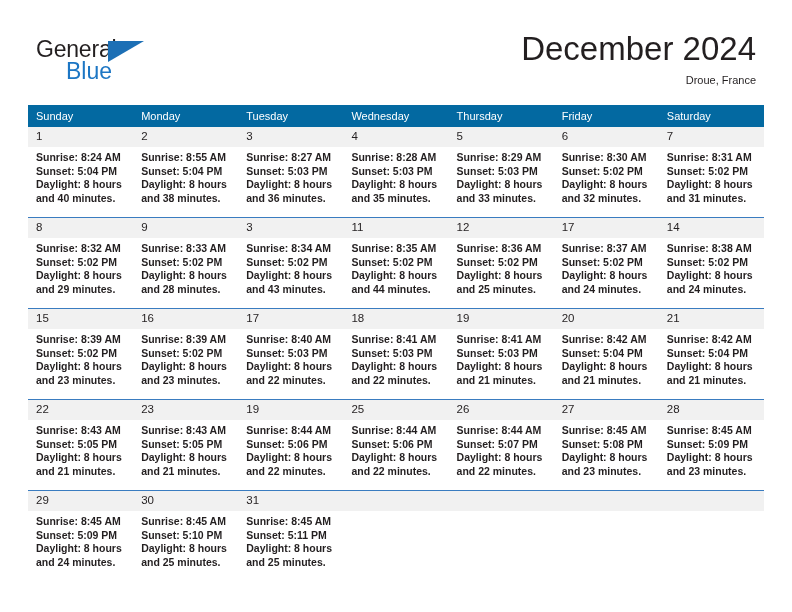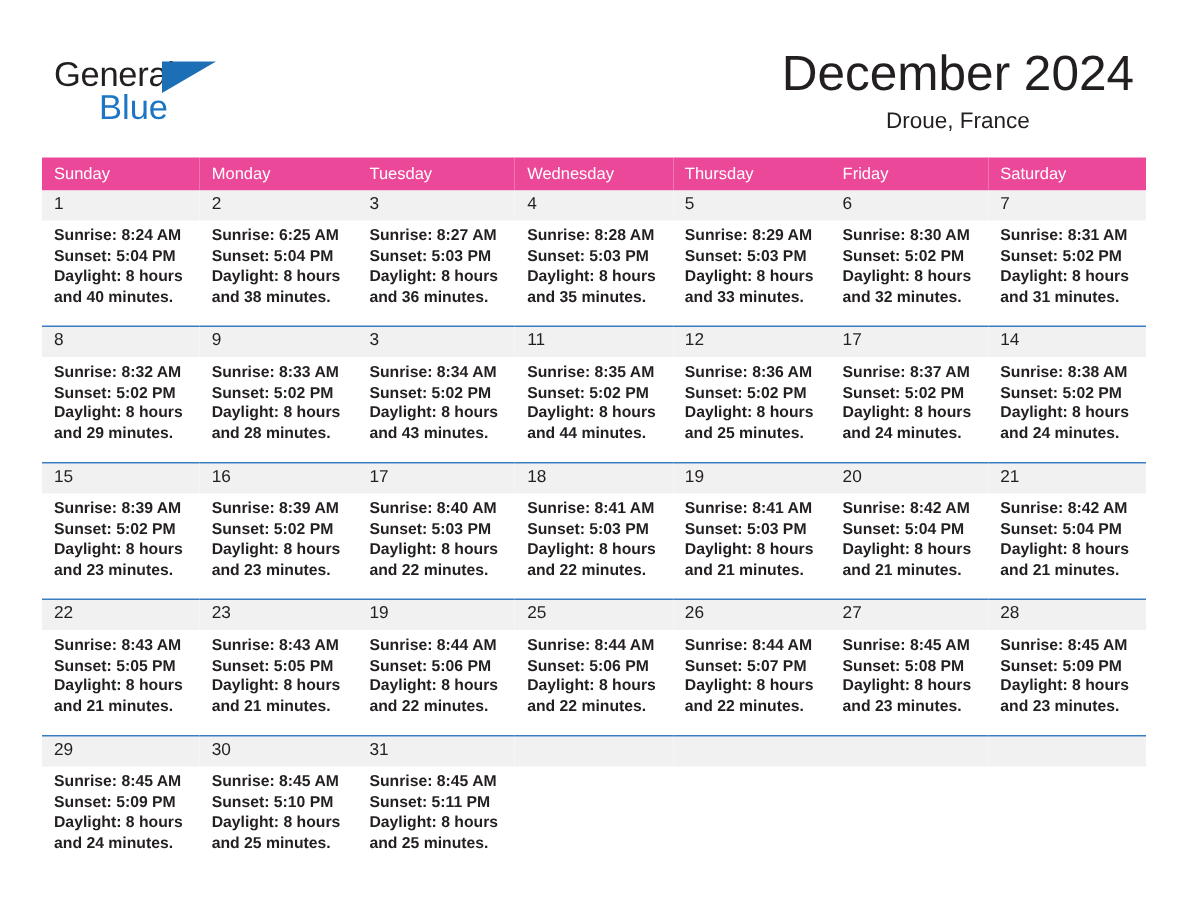--- a/index.html
+++ b/index.html
@@ -75,40 +75,39 @@
     text-align: right;
   }
   .cal-title {
     font-size: 33px;
     line-height: 33px;
     color: #231f20;
     white-space: nowrap;
   }
   .cal-subtitle {
     margin-top: 7px;
-    font-size: 15px;
+    font-size: 11px;
     line-height: 17px;
     color: #231f20;
     white-space: nowrap;
-    text-align: center;
   }
 
   
   .calendar {
     position: absolute;
     left: 28px;
     top: 105px;
     width: 736px;
     border-collapse: collapse;
     table-layout: fixed;
   }
   .calendar col { width: 105.14px; }
 
   .calendar thead th {
-    background: #ec4899;
+    background: #0369a1;
     color: #ffffff;
     font-size: 11px;
     font-weight: normal;
     text-align: left;
     padding: 5px 0 5px 8px;
     height: 10px;
     line-height: 12px;
   }
 
   .week-row td {
@@ -197,21 +196,21 @@
                 <div>Sunset: 5:04 PM</div>
                 <div>Daylight: 8 hours</div>
                 <div>and 40 minutes.</div>
               </div>
             </div>
           </td>
           <td>
             <div class="daycell">
               <div class="daynum">2</div>
               <div class="dayinfo">
-                <div>Sunrise: 6:25 AM</div>
+                <div>Sunrise: 8:55 AM</div>
                 <div>Sunset: 5:04 PM</div>
                 <div>Daylight: 8 hours</div>
                 <div>and 38 minutes.</div>
               </div>
             </div>
           </td>
           <td>
             <div class="daycell">
               <div class="daynum">3</div>
               <div class="dayinfo">

